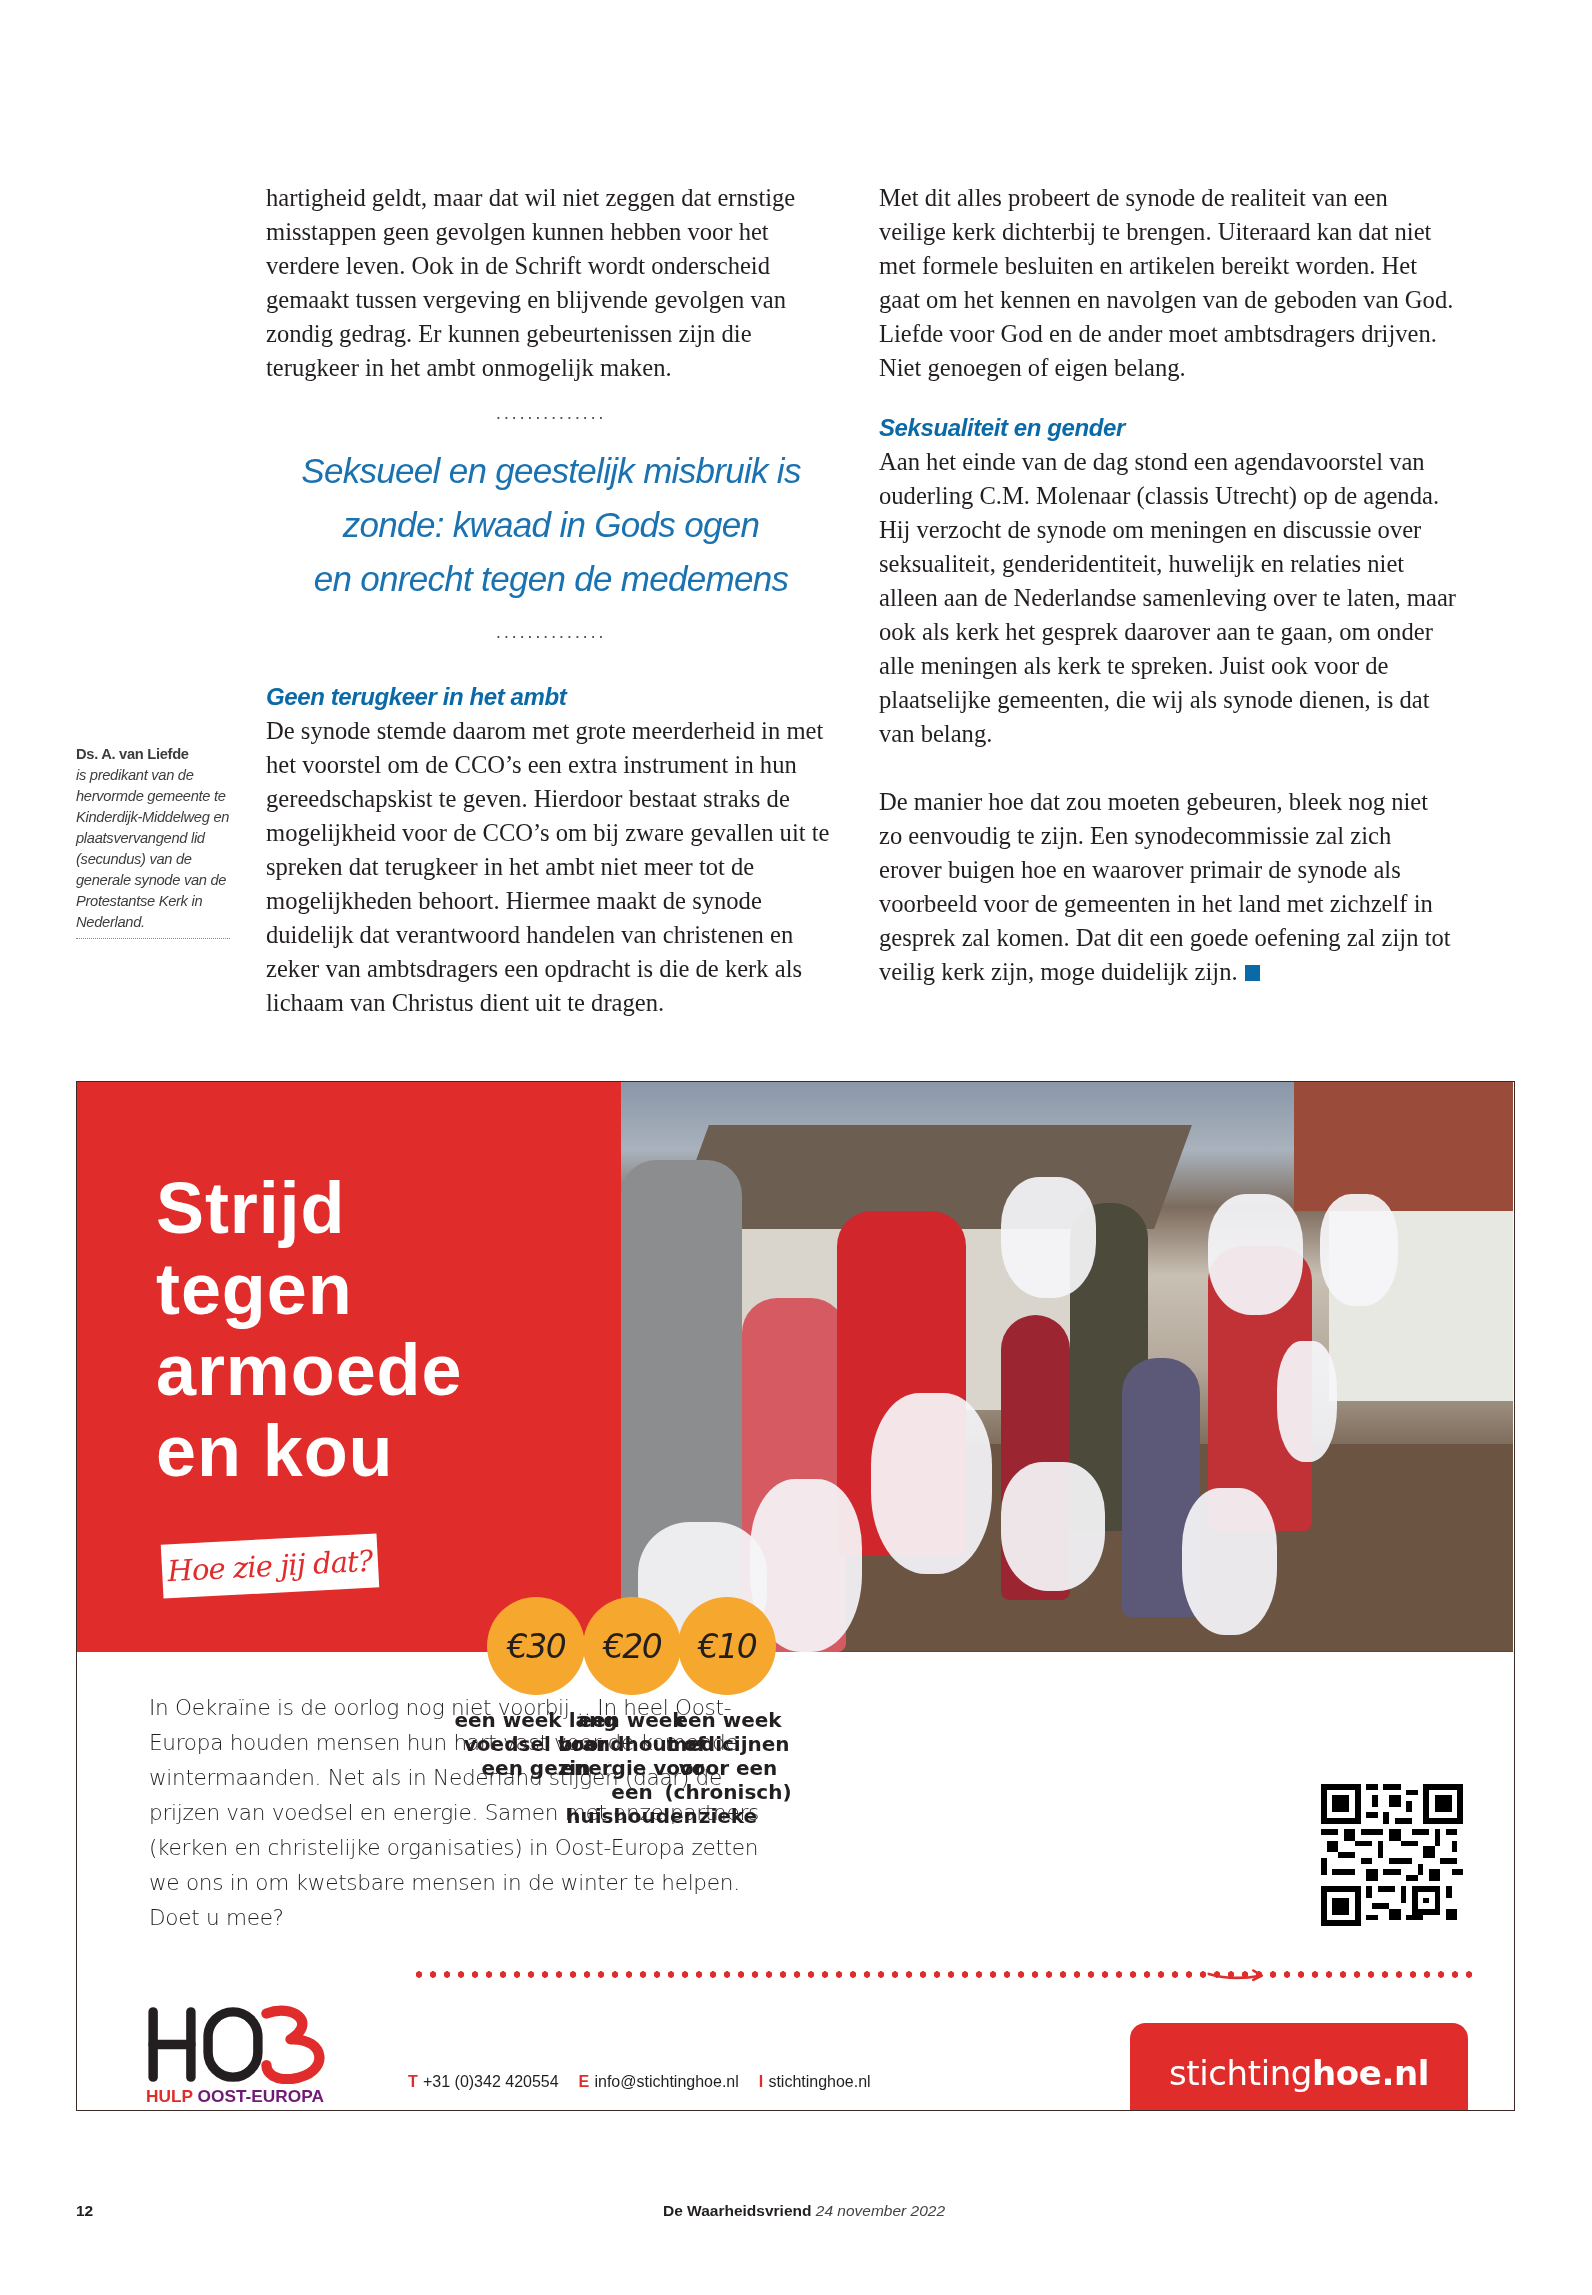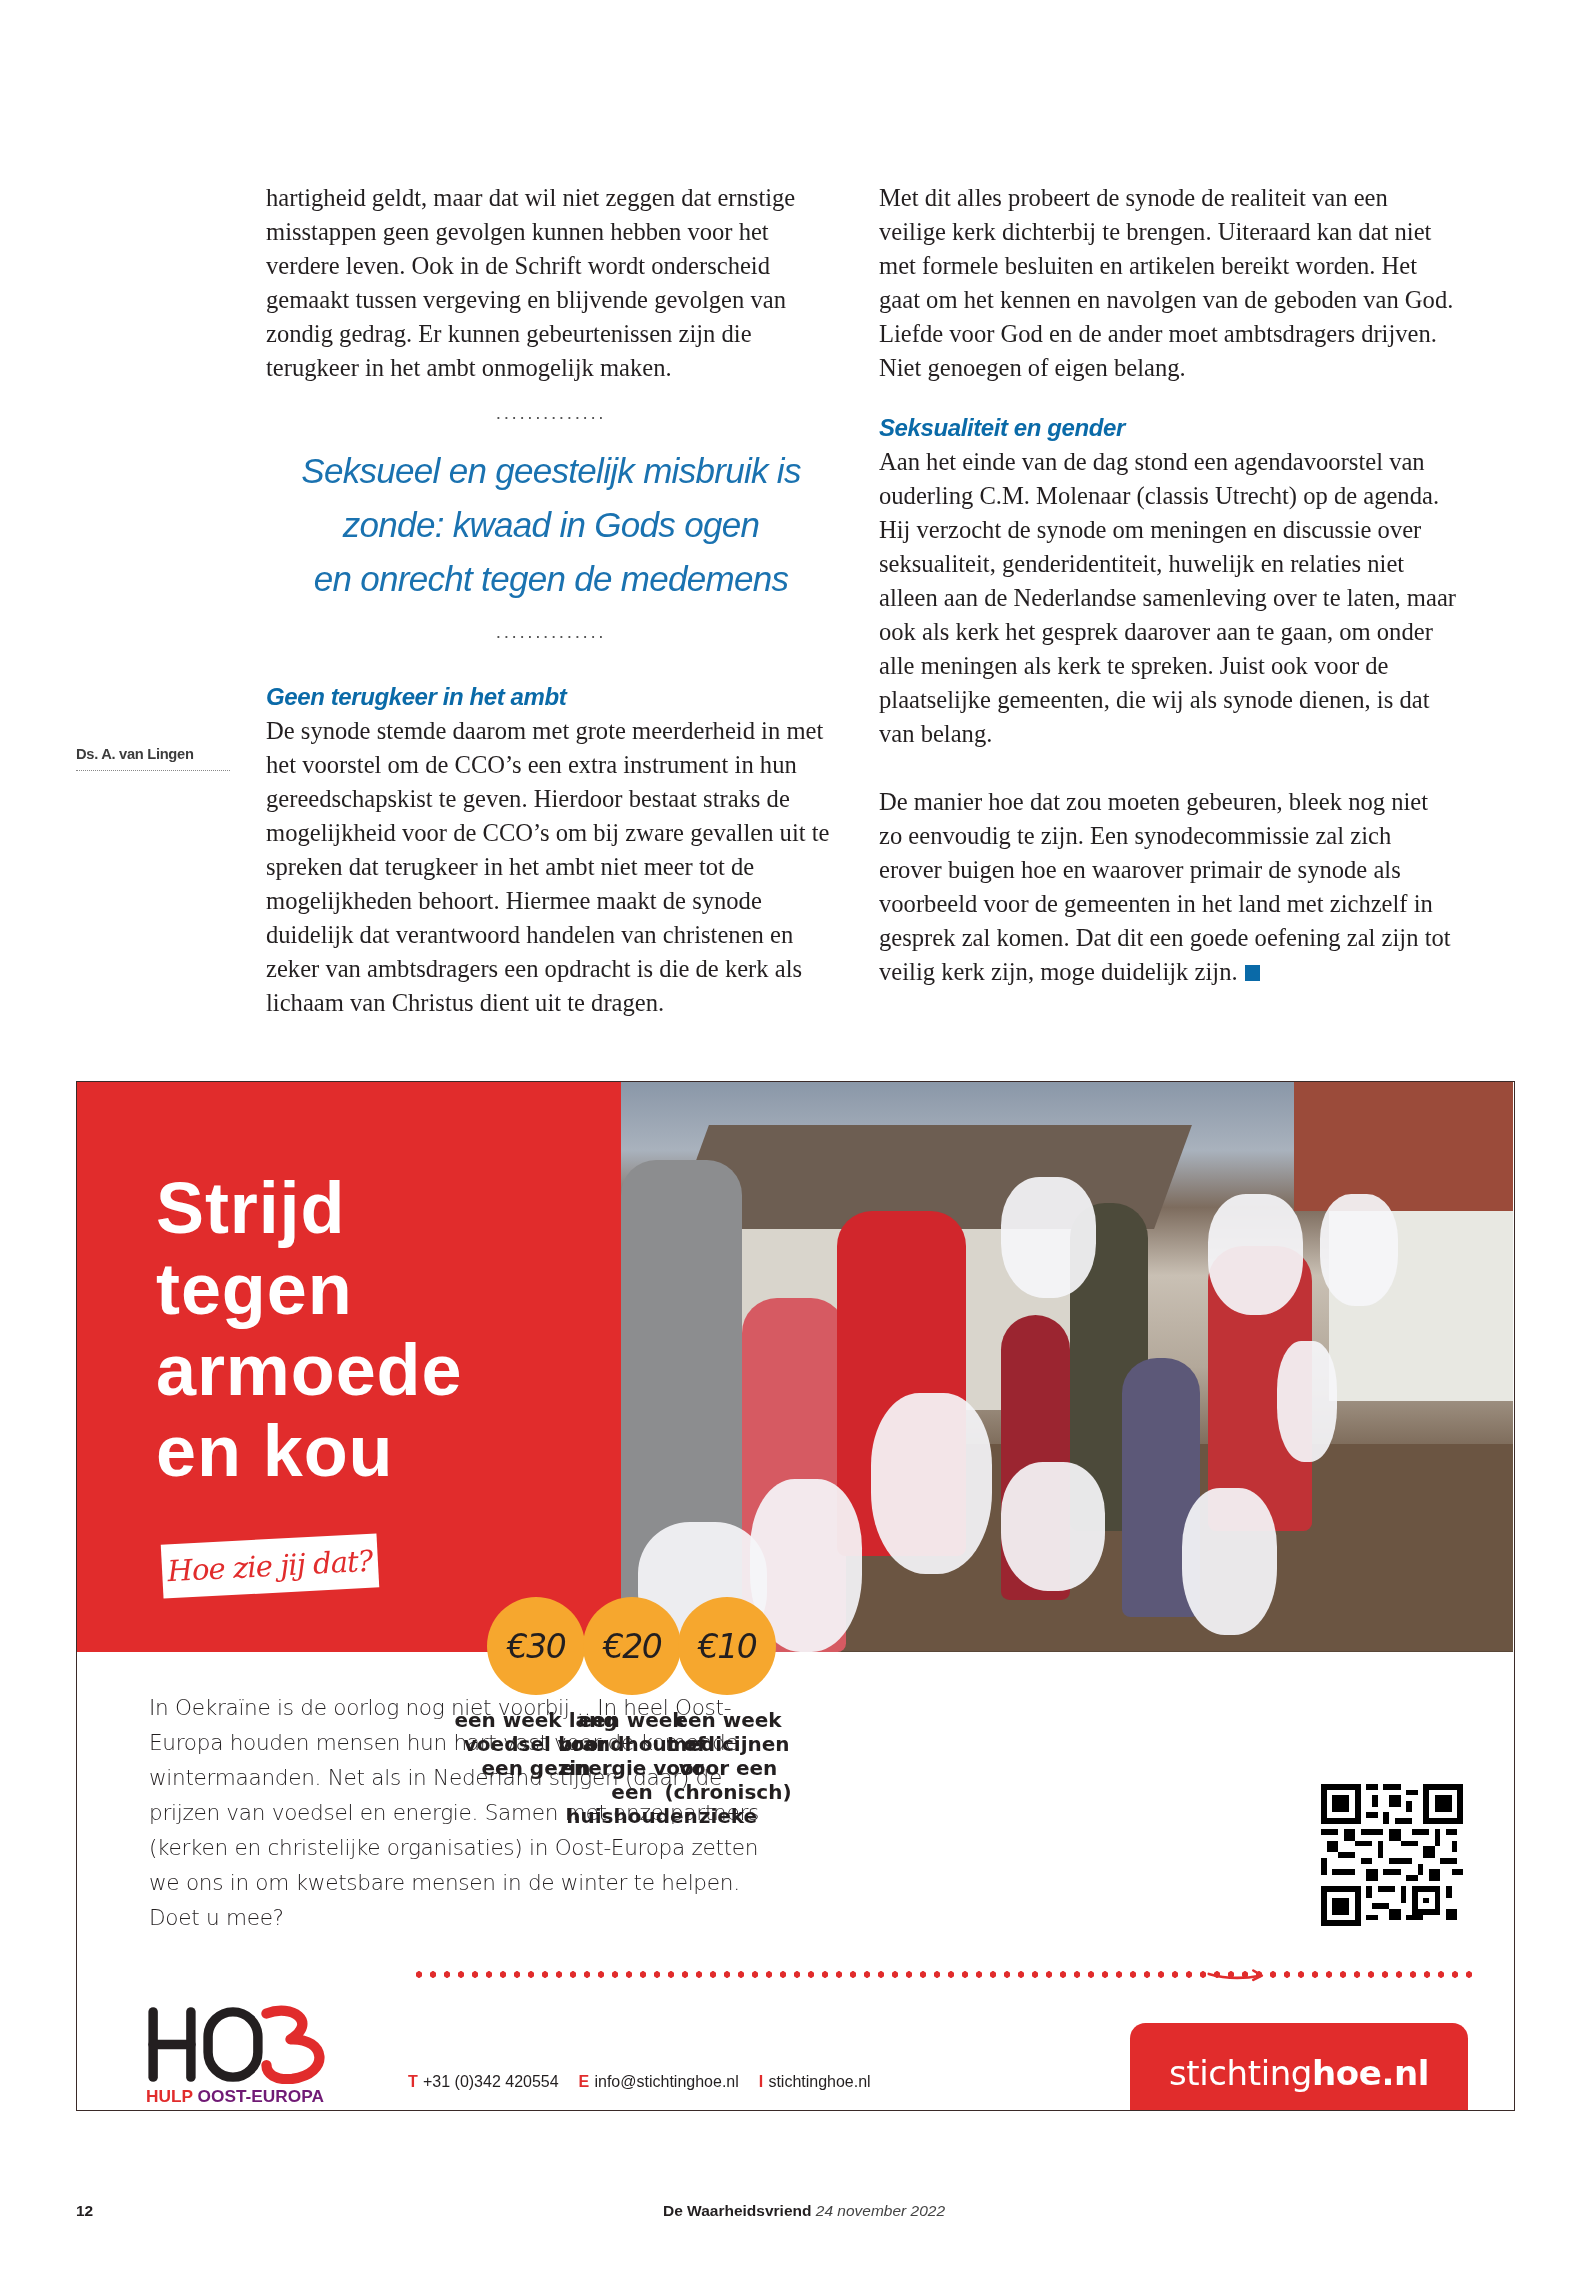--- a/index.html
+++ b/index.html
@@ -88,21 +88,22 @@
   </div>
   <div class="pq-dots">..............</div>
 </div>
 
 <div class="col" style="left:266px; top:680px; width:570px;">
   <div class="subhead">Geen terugkeer in het ambt</div>
   <p>De synode stemde daarom met grote meerderheid in met het voorstel om de CCO’s een extra instrument in hun gereedschapskist te geven. Hierdoor bestaat straks de mogelijkheid voor de CCO’s om bij zware gevallen uit te spreken dat terugkeer in het ambt niet meer tot de mogelijkheden behoort. Hiermee maakt de synode duidelijk dat verantwoord handelen van christenen en zeker van ambtsdragers een opdracht is die de kerk als lichaam van Christus dient uit te dragen.</p>
 </div>
 
 <div class="byline">
-  <div class="name">Ds. A. van Lingen</div>
+  <div class="name">Ds. A. van Liefde</div>
+  <div class="desc">is predikant van de hervormde gemeente te Kinderdijk-Middelweg en plaatsvervangend lid (secundus) van de generale synode van de Protestantse Kerk in Nederland.</div>
   <div class="rule"></div>
 </div>
 
 <div class="col col-right">
   <p>Met dit alles probeert de synode de realiteit van een veilige kerk dichterbij te brengen. Uiteraard kan dat niet met formele besluiten en artikelen bereikt worden. Het gaat om het kennen en navolgen van de geboden van God. Liefde voor God en de ander moet ambtsdragers drijven. Niet genoegen of eigen belang.</p>
   <div style="height:26px;"></div>
   <div class="subhead">Seksualiteit en gender</div>
   <p>Aan het einde van de dag stond een agendavoorstel van ouderling C.M. Molenaar (classis Utrecht) op de agenda. Hij verzocht de synode om meningen en discussie over seksualiteit, genderidentiteit, huwelijk en relaties niet alleen aan de Nederlandse samenleving over te laten, maar ook als kerk het gesprek daarover aan te gaan, om onder alle meningen als kerk te spreken. Juist ook voor de plaatselijke gemeenten, die wij als synode dienen, is dat van belang.</p>
   <div style="height:34px;"></div>
   <p><span>De manier hoe dat zou moeten gebeuren, bleek nog niet zo eenvoudig te zijn. Een synodecommissie zal zich erover buigen hoe en waarover primair de synode als voorbeeld voor de gemeenten in het land met zichzelf in gesprek zal komen. Dat dit een goede oefening zal zijn tot veilig kerk zijn, moge duidelijk zijn.</span><span class="endmark"></span></p>

